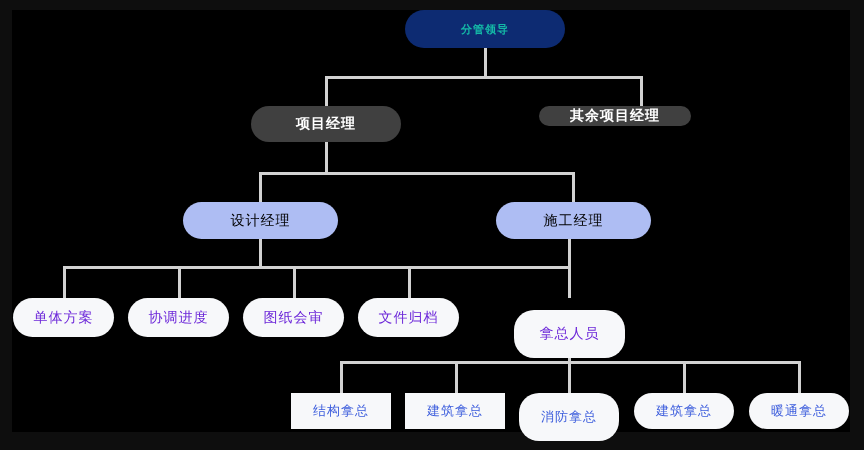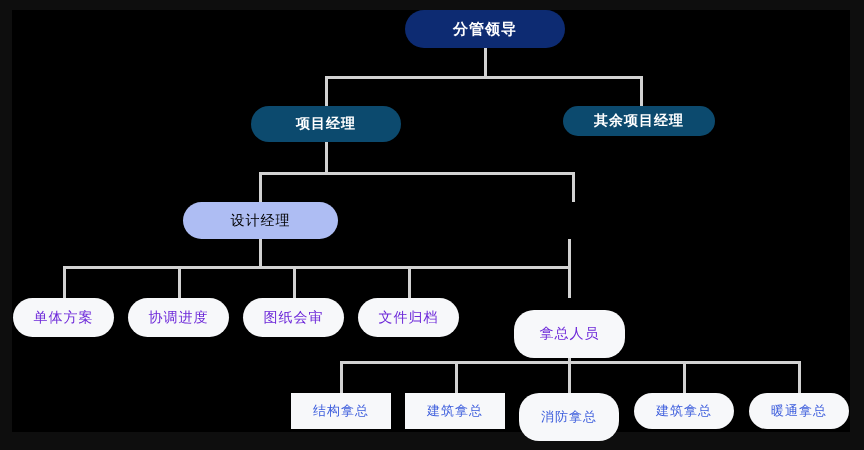--- a/index.html
+++ b/index.html
@@ -58,29 +58,29 @@
     justify-content: center;
     box-sizing: border-box;
     white-space: nowrap;
     letter-spacing: 1px;
     z-index: 5;
   }
 
   
   .node.lvl0 {
     background: #0d2b72;
-    color: #ffffff;
+    color: #14b8a6;
     border-radius: 20px;
-    font-size: 15px;
+    font-size: 11px;
     font-weight: bold;
   }
 
   
   .node.lvl1 {
-    background: #0c4a6e;
+    background: #404040;
     color: #ffffff;
     border-radius: 20px;
     font-size: 14px;
     font-weight: bold;
   }
 
   
   .node.lvl2 {
     background: #aebdf3;
     color: #000000;
@@ -142,24 +142,25 @@
   <div class="line v" style="left:340px; top:361px; height:32px;"></div>
   <div class="line v" style="left:455px; top:361px; height:32px;"></div>
   <div class="line v" style="left:568px; top:361px; height:32px;"></div>
   <div class="line v" style="left:683px; top:361px; height:32px;"></div>
   <div class="line v" style="left:798px; top:361px; height:32px;"></div>
 
   <div class="node lvl0" style="left:405px; top:10px; width:160px; height:38px;">分管领导</div>
 
   <div class="node lvl1" style="left:251px; top:106px; width:150px; height:36px;">项目经理</div>
 
-  <div class="node lvl1" style="left:563px; top:106px; width:152px; height:30px;">其余项目经理</div>
+  <div class="node lvl1" style="left:539px; top:106px; width:152px; height:20px;">其余项目经理</div>
 
   <div class="node lvl2" style="left:183px; top:202px; width:155px; height:37px;">设计经理</div>
 
+  <div class="node lvl2" style="left:496px; top:202px; width:155px; height:37px;">施工经理</div>
 
   <div class="node lvl3" style="left:13px; top:298px; width:101px; height:39px;">单体方案</div>
 
   <div class="node lvl3" style="left:128px; top:298px; width:101px; height:39px;">协调进度</div>
 
   <div class="node lvl3" style="left:243px; top:298px; width:101px; height:39px;">图纸会审</div>
 
   <div class="node lvl3" style="left:358px; top:298px; width:101px; height:39px;">文件归档</div>
 
   <div class="node lvl3" style="left:514px; top:310px; width:111px; height:48px;">拿总人员</div>

